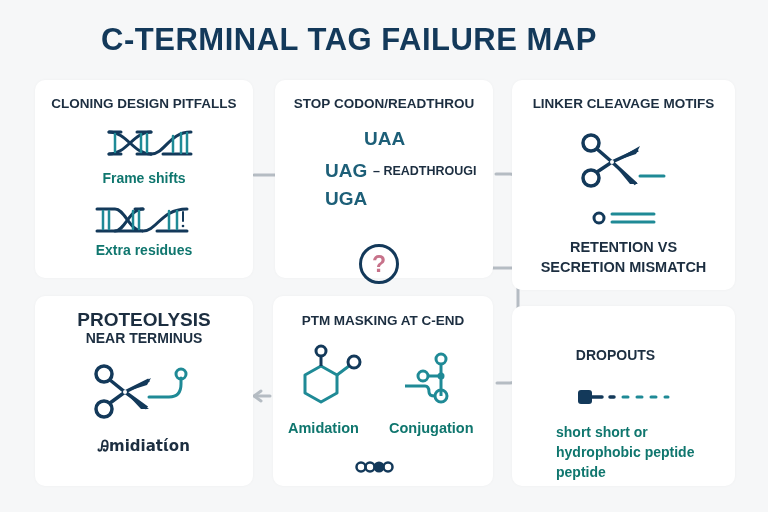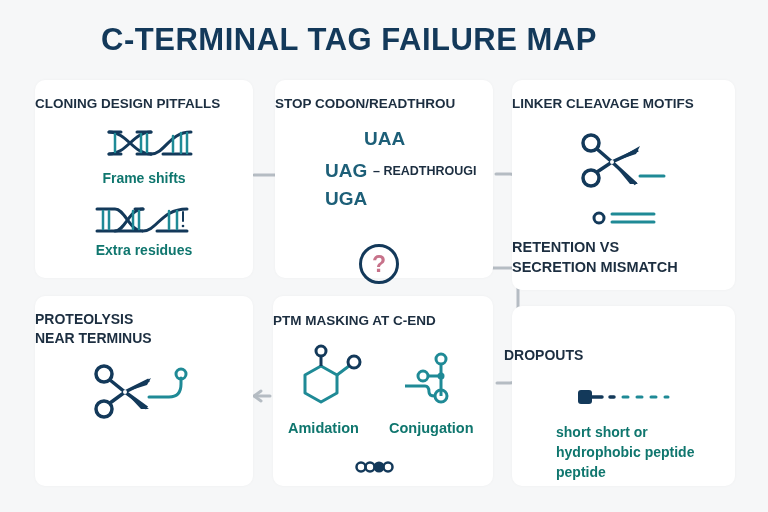--- a/index.html
+++ b/index.html
@@ -1,19 +1,19 @@
 <!DOCTYPE html>
 <html><head>
 <meta charset="utf-8">
 <style>
   html,body{margin:0;padding:0;}
   body{width:768px;height:512px;background:#f6f7f8;position:relative;overflow:hidden;font-family:"Liberation Sans",sans-serif;color:#1c2e40;}
   .title{position:absolute;left:0;top:22px;width:698px;text-align:center;font-size:31px;font-weight:bold;color:#13395a;letter-spacing:0.5px;}
   .card{position:absolute;background:#ffffff;border-radius:10px;box-shadow:0 0 3px rgba(0,0,0,0.04);}
-  .card-title{position:absolute;left:0;width:100%;text-align:left;font-weight:bold;font-size:13.5px;color:#1c2e40;line-height:19px;}
+  .card-title{position:absolute;left:0;width:100%;text-align:center;font-weight:bold;font-size:13.5px;color:#1c2e40;line-height:19px;}
   .lbl{position:absolute;font-size:14px;color:#0f766e;font-weight:bold;}
   .codon{position:absolute;left:50px;font-size:19px;font-weight:bold;color:#1d5f78;}
   svg{position:absolute;overflow:visible;}
   .conn{position:absolute;left:0;top:0;width:768px;height:512px;pointer-events:none;}
 </style>
 </head>
 <body>
 
 <div class="title">C-TERMINAL TAG FAILURE MAP</div>
 
@@ -105,35 +105,36 @@
   <svg style="left:80px;top:130px;" width="66" height="16" viewBox="0 0 66 16">
     <circle cx="7" cy="8" r="5" fill="none" stroke="#13395a" stroke-width="3"></circle>
     <line x1="20" y1="4" x2="62" y2="4" stroke="#1f8a96" stroke-width="3" stroke-linecap="round"></line>
     <line x1="20" y1="12" x2="62" y2="12" stroke="#1f8a96" stroke-width="3" stroke-linecap="round"></line>
   </svg>
   <div class="card-title" style="top:158px;font-size:14.5px;">RETENTION VS</div>
   <div class="card-title" style="top:178px;font-size:14.5px;">SECRETION MISMATCH</div>
 </div>
 
 <div class="card" style="left:35px;top:296px;width:218px;height:190px;">
-  <div class="card-title" style="top:14px;font-size:14px;">PROTEOLYSIS</div>
+  <div class="card-title" style="top:14px;font-size:19px;">PROTEOLYSIS</div>
   <div class="card-title" style="top:33px;font-size:14px;">NEAR TERMINUS</div>
   <svg style="left:58px;top:68px;" width="100" height="56" viewBox="0 0 100 56">
     <g fill="none" stroke="#13395a" stroke-width="3.5">
       <circle cx="11" cy="10" r="8"></circle>
         <circle cx="11" cy="45" r="8"></circle>
       <path d="M17 16 L32 28 L54 44"></path>
       <path d="M17 39 L32 28 L56 16"></path>
     </g>
     <path d="M32 28 L58 14 L54 21 Z" fill="#13395a"></path>
     <path d="M32 28 L56 45 L48 45 Z" fill="#13395a"></path>
     <circle cx="32" cy="28" r="2" fill="#fff"></circle>
     <path d="M56 33 H76 Q88 33 88 20 V14" fill="none" stroke="#1f8a96" stroke-width="3" stroke-linecap="round"></path>
     <circle cx="88" cy="10" r="5" fill="none" stroke="#1f8a96" stroke-width="3"></circle>
   </svg>
+  <div style="position:absolute;left:0;width:218px;text-align:center;top:141px;font-size:15px;font-weight:bold;color:#1c2e40;font-family:'DejaVu Sans',sans-serif;">Ꭿmidiatίon</div>
 </div>
 
 <div class="card" style="left:273px;top:296px;width:220px;height:190px;">
   <div class="card-title" style="top:15px;">PTM MASKING AT C-END</div>
   <svg style="left:28px;top:48px;" width="66" height="62" viewBox="0 0 66 62">
     <g fill="none" stroke-width="3" stroke-linejoin="round">
       <polygon points="20,22 36,31 36,49 20,58 4,49 4,31" stroke="#1f8a96"></polygon>
       <line x1="20" y1="22" x2="20" y2="11" stroke="#13395a"></line>
       <circle cx="20" cy="7" r="5" stroke="#13395a"></circle>
       <line x1="36" y1="31" x2="48" y2="22" stroke="#1f8a96"></line>

